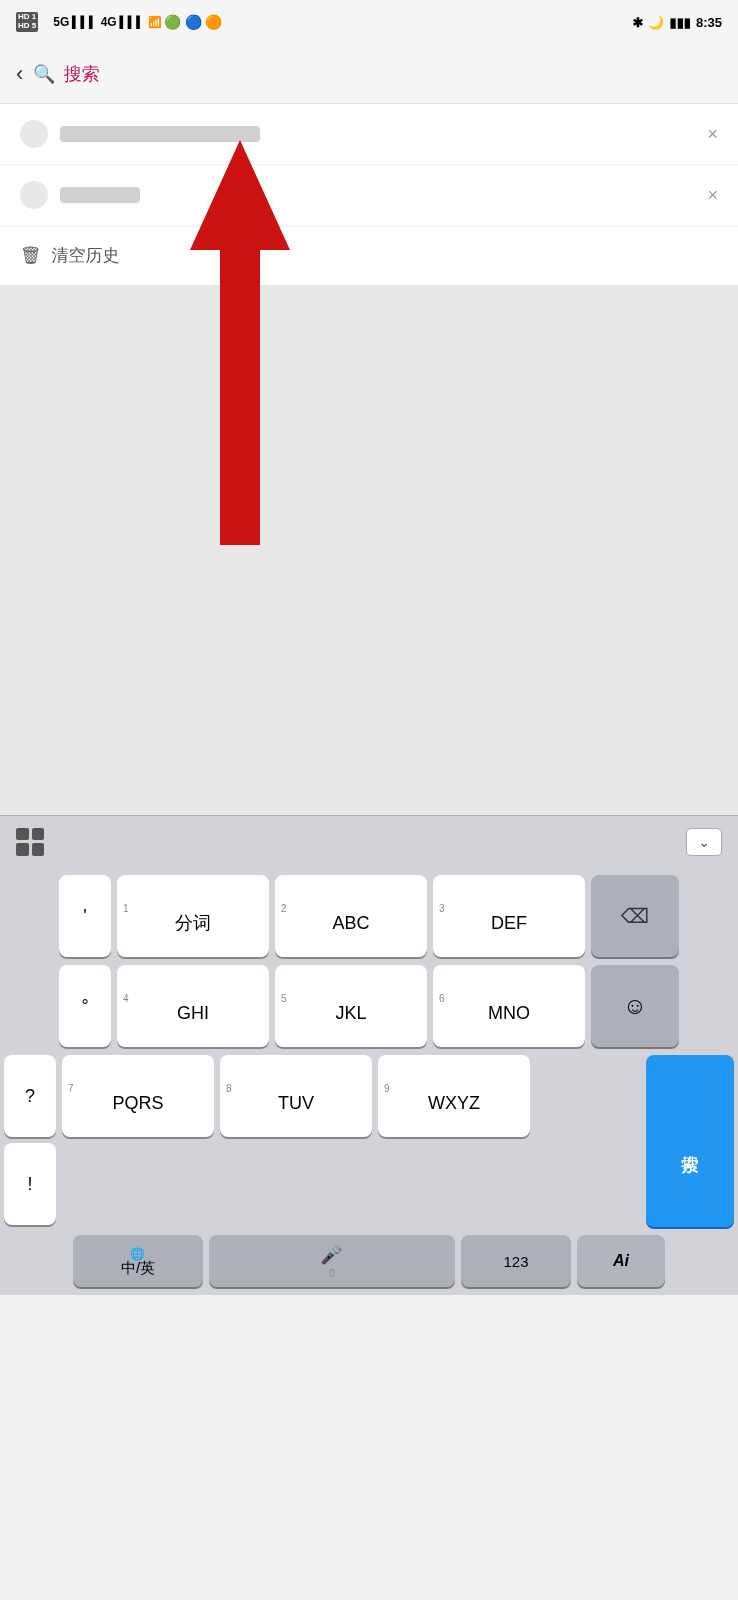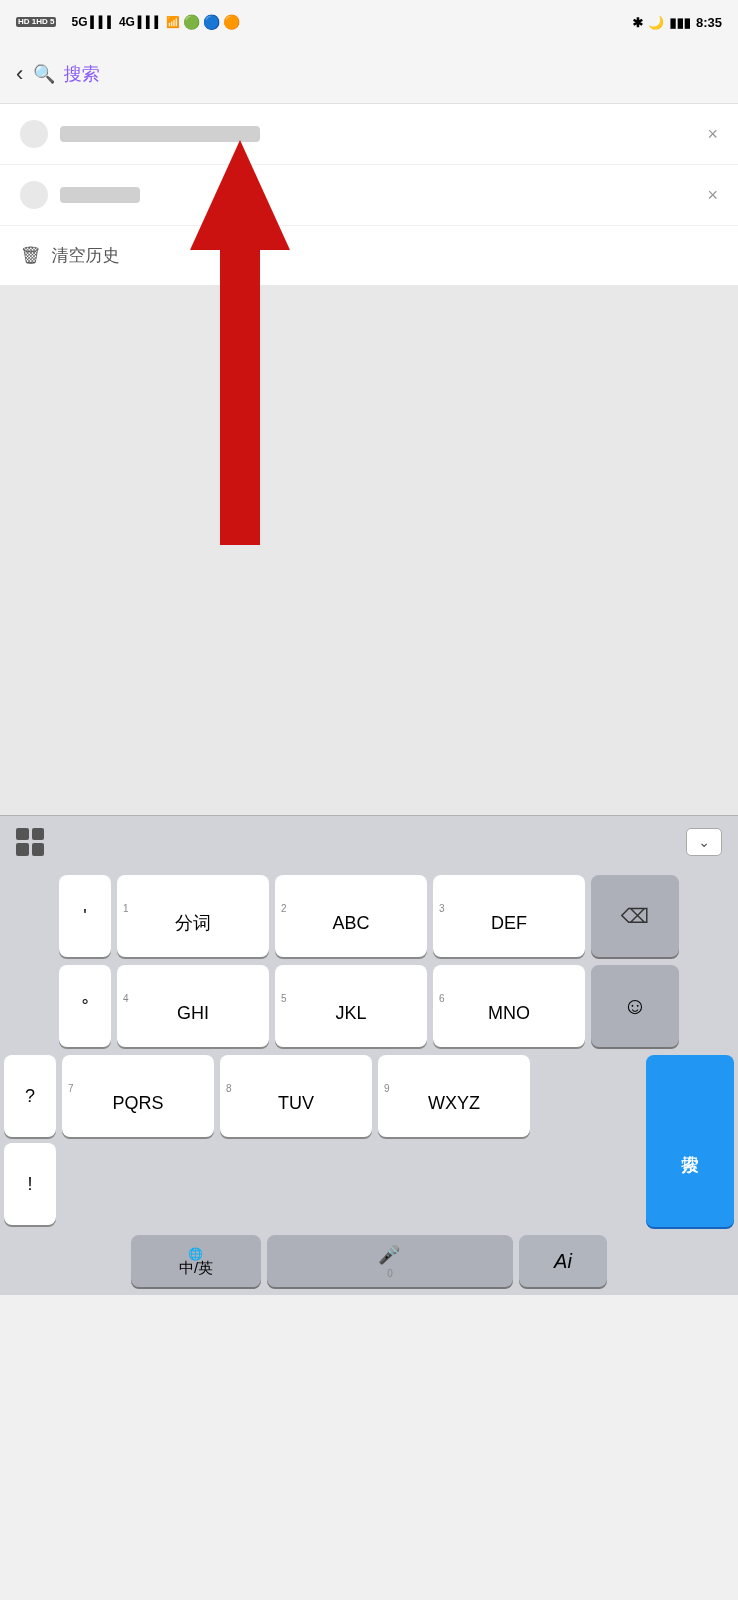--- a/index.html
+++ b/index.html
@@ -32,21 +32,21 @@
     }
     .status-right {
       display: flex;
       align-items: center;
       gap: 5px;
       font-size: 13px;
       font-weight: 600;
     }
     .hd-badge {
       display: flex;
-      flex-direction: row;
+      flex-direction: column;
       background: #555;
       color: #fff;
       font-size: 8px;
       padding: 1px 2px;
       line-height: 1.1;
       border-radius: 2px;
     }
 
     
     .search-bar {
@@ -261,21 +261,21 @@
     <span>🌙</span>
     <span>▮▮▮</span>
     <span>8:35</span>
   </div>
 </div>
 
 <div class="search-bar">
   <span style="font-size:22px; color:#333; cursor:pointer;">‹</span>
   <div class="search-input-area">
     <span style="font-size:18px; color:#888;">🔍</span>
-    <span style="color:#8b5cf6; font-size:18px;">搜索</span>
+    <span style="color:#be185d; font-size:18px;">搜索</span>
   </div>
 </div>
 
 <div class="history-panel">
 
   <div class="history-item">
     <div class="history-icon"></div>
     <div class="history-text-blur" style="max-width: 200px; height: 16px;"></div>
     <span class="history-close">×</span>
   </div>
@@ -404,18 +404,21 @@
 
   <div class="keyboard-row" style="margin-bottom:4px;">
     <div class="key key-dark" style="width:130px; height:52px;">
       <span class="key-num" style="align-self:center; margin:0; font-size:12px; color:#555;">🌐</span>
       <span class="key-label" style="font-size:15px;">中/英</span>
     </div>
     <div class="key key-dark" style="width:246px; height:52px; flex-direction:column; gap:2px;">
       <span class="mic-icon" style="font-size:18px;">🎤</span>
       <span style="font-size:10px; color:#888;">0</span>
     </div>
+    <div class="key key-dark" style="width:110px; height:52px;">
+      <span class="key-label" style="font-size:15px;">123</span>
+    </div>
     <div class="key key-dark" style="width:88px; height:52px; background:#b0b5be;">
-      <span class="key-label" style="font-size:20px; font-style:italic; font-weight:normal;">Ai</span>
+      <span class="key-label" style="font-size:16px; font-style:italic; font-weight:bold;">Ai</span>
     </div>
   </div>
 
 </div>
 
 </body></html>

